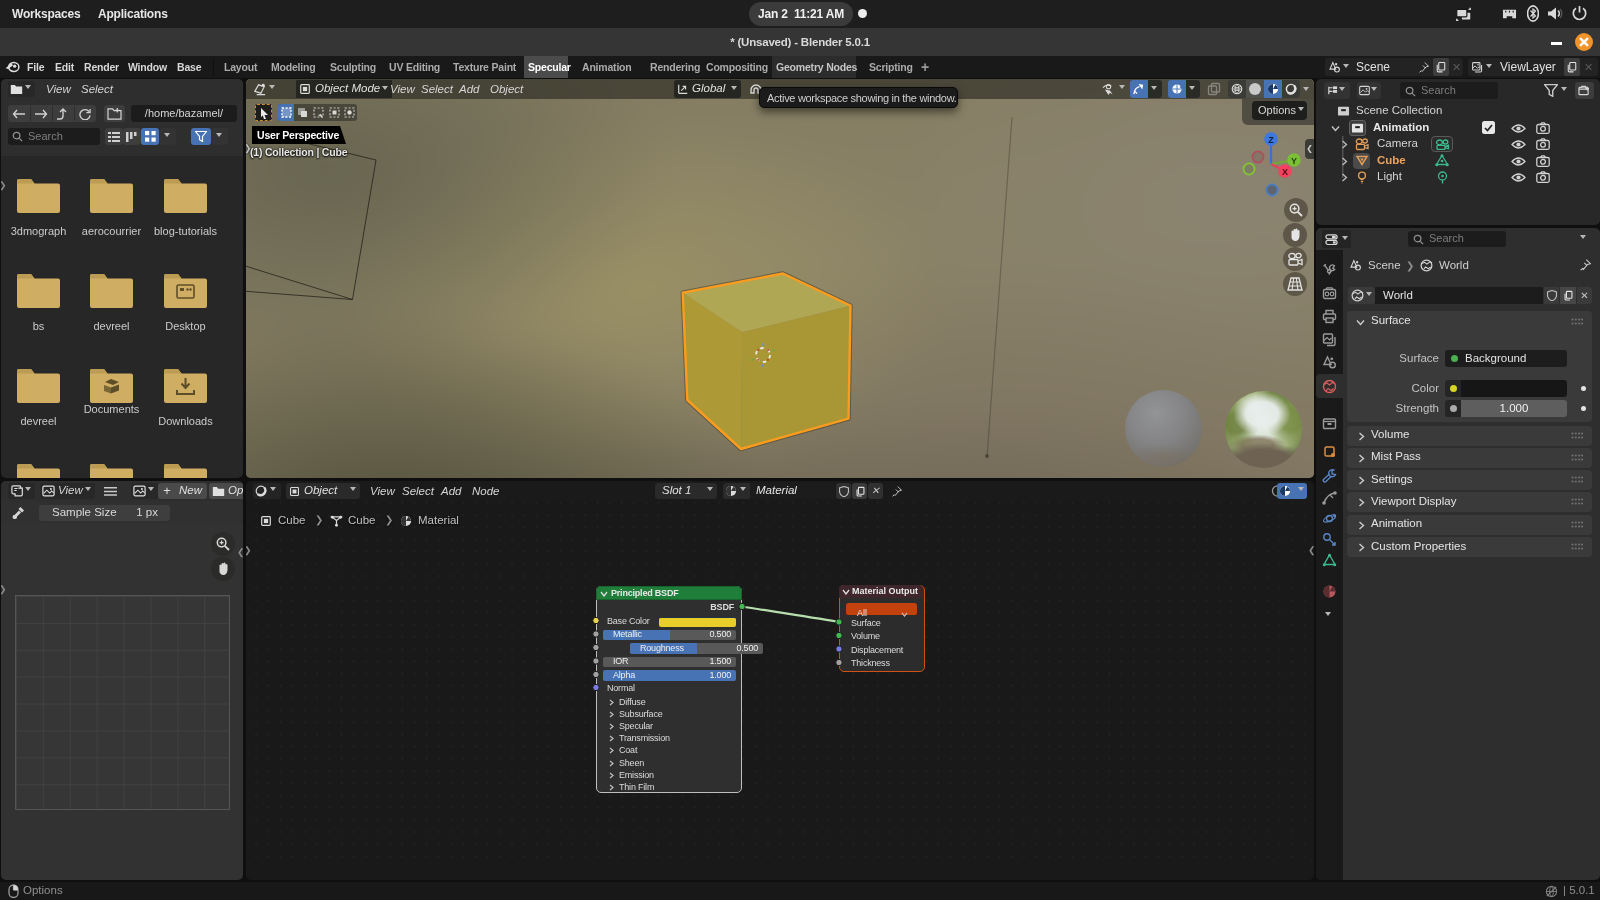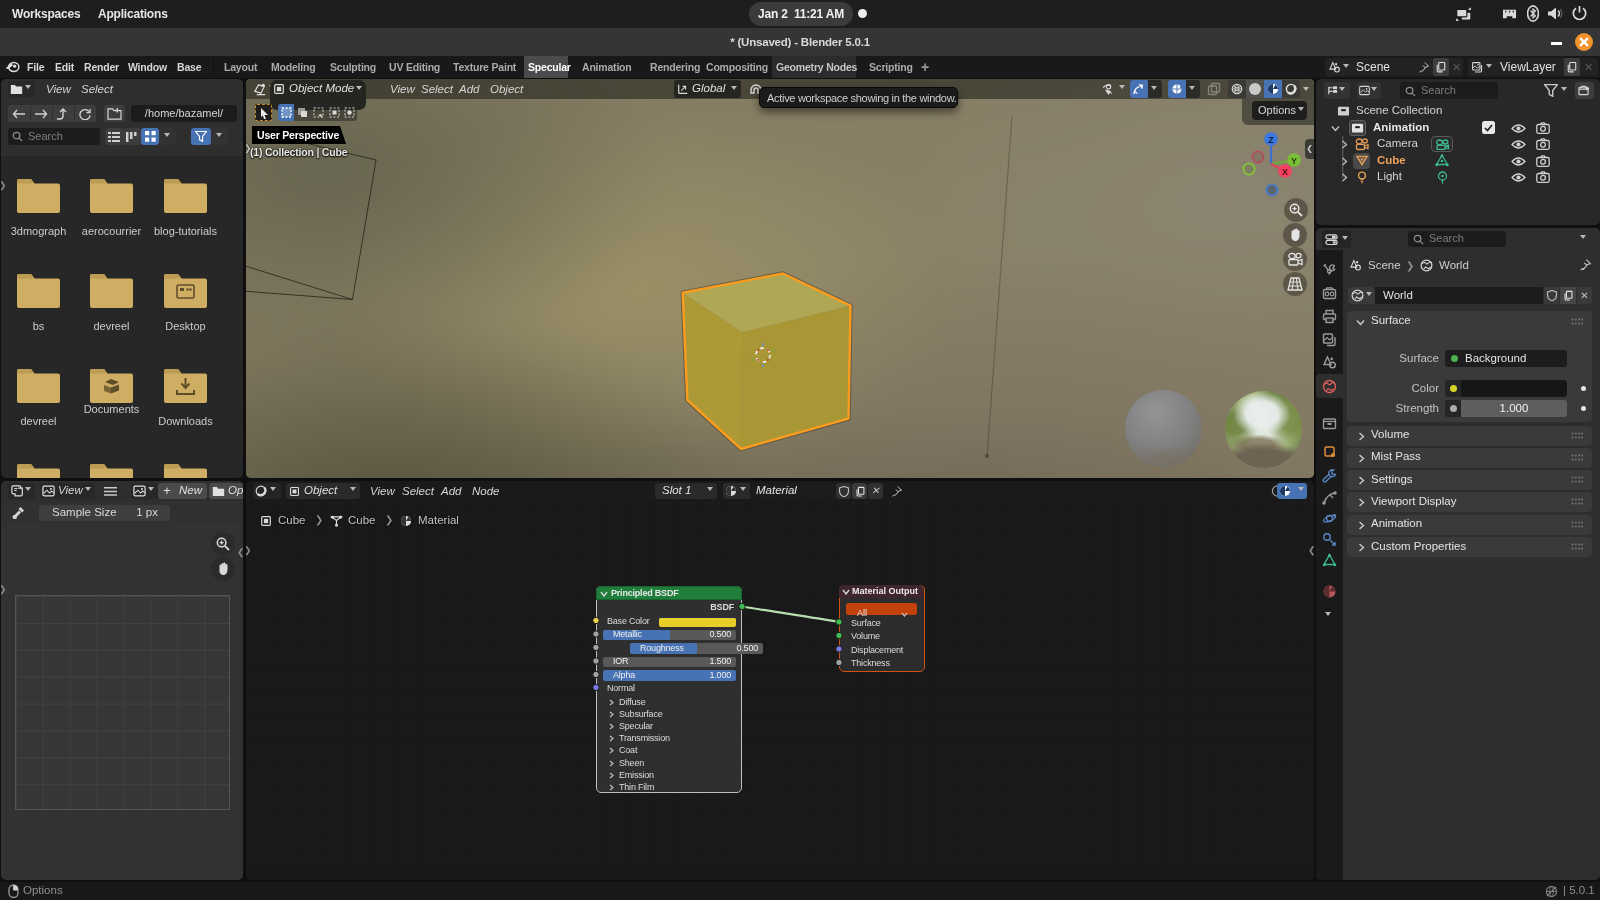--- a/index.html
+++ b/index.html
@@ -451,21 +451,21 @@
         radial-gradient(ellipse 60% 22% at 42% 70%, rgba(120,105,80,0.75) 0 35%, rgba(120,105,80,0) 62%),
         radial-gradient(circle at 48% 42%, #dce5d8 0 28%, #a3b47e 55%, #64763f 80%, #3a4826 95%, #293618 100%);"></div>
 
     <div class="hdr" style="background:rgba(38,38,33,0.62); border-radius:5px 5px 0 0;">
       <svg class="abs" style="left:6px; top:3px;" width="15" height="14" viewBox="0 0 16 15">
           <path d="M3 10 l4-7 6 2 -3.5 7 Z" fill="none" stroke="#dadada" stroke-width="1.3"></path>
           <circle cx="12" cy="3.5" r="1.6" fill="#dadada"></circle>
           <path d="M5 13.5 h9" stroke="#dadada" stroke-width="1.3"></path>
         </svg>
       <span class="abs chev" style="left:23px; top:6px;">▾</span>
-      <div class="abs" style="left:24px; top:1px; width:96px; height:30px; background:#252521; border-radius:7px;">
+      <div class="abs" style="left:50px; top:1px; width:96px; height:18px; background:#252521; border-radius:1px;">
         <svg class="abs" style="left:3px; top:3px;" width="12" height="12" viewBox="0 0 14 14">
             <rect x="2" y="2" width="10" height="10" rx="1" fill="none" stroke="#dadada" stroke-width="1.4"></rect>
             <rect x="4.5" y="4.5" width="5" height="5" fill="#dadada"></rect>
           </svg>
         <span class="abs" style="left:19px; top:2px; font-size:11.5px; color:#e0e0e0;">Object Mode</span>
         <span class="abs chev" style="right:4px; top:6px;">▾</span>
       </div>
       <div class="hdrtxt" style="left:144px;">View</div>
       <div class="hdrtxt" style="left:175px;">Select</div>
       <div class="hdrtxt" style="left:213px;">Add</div>

